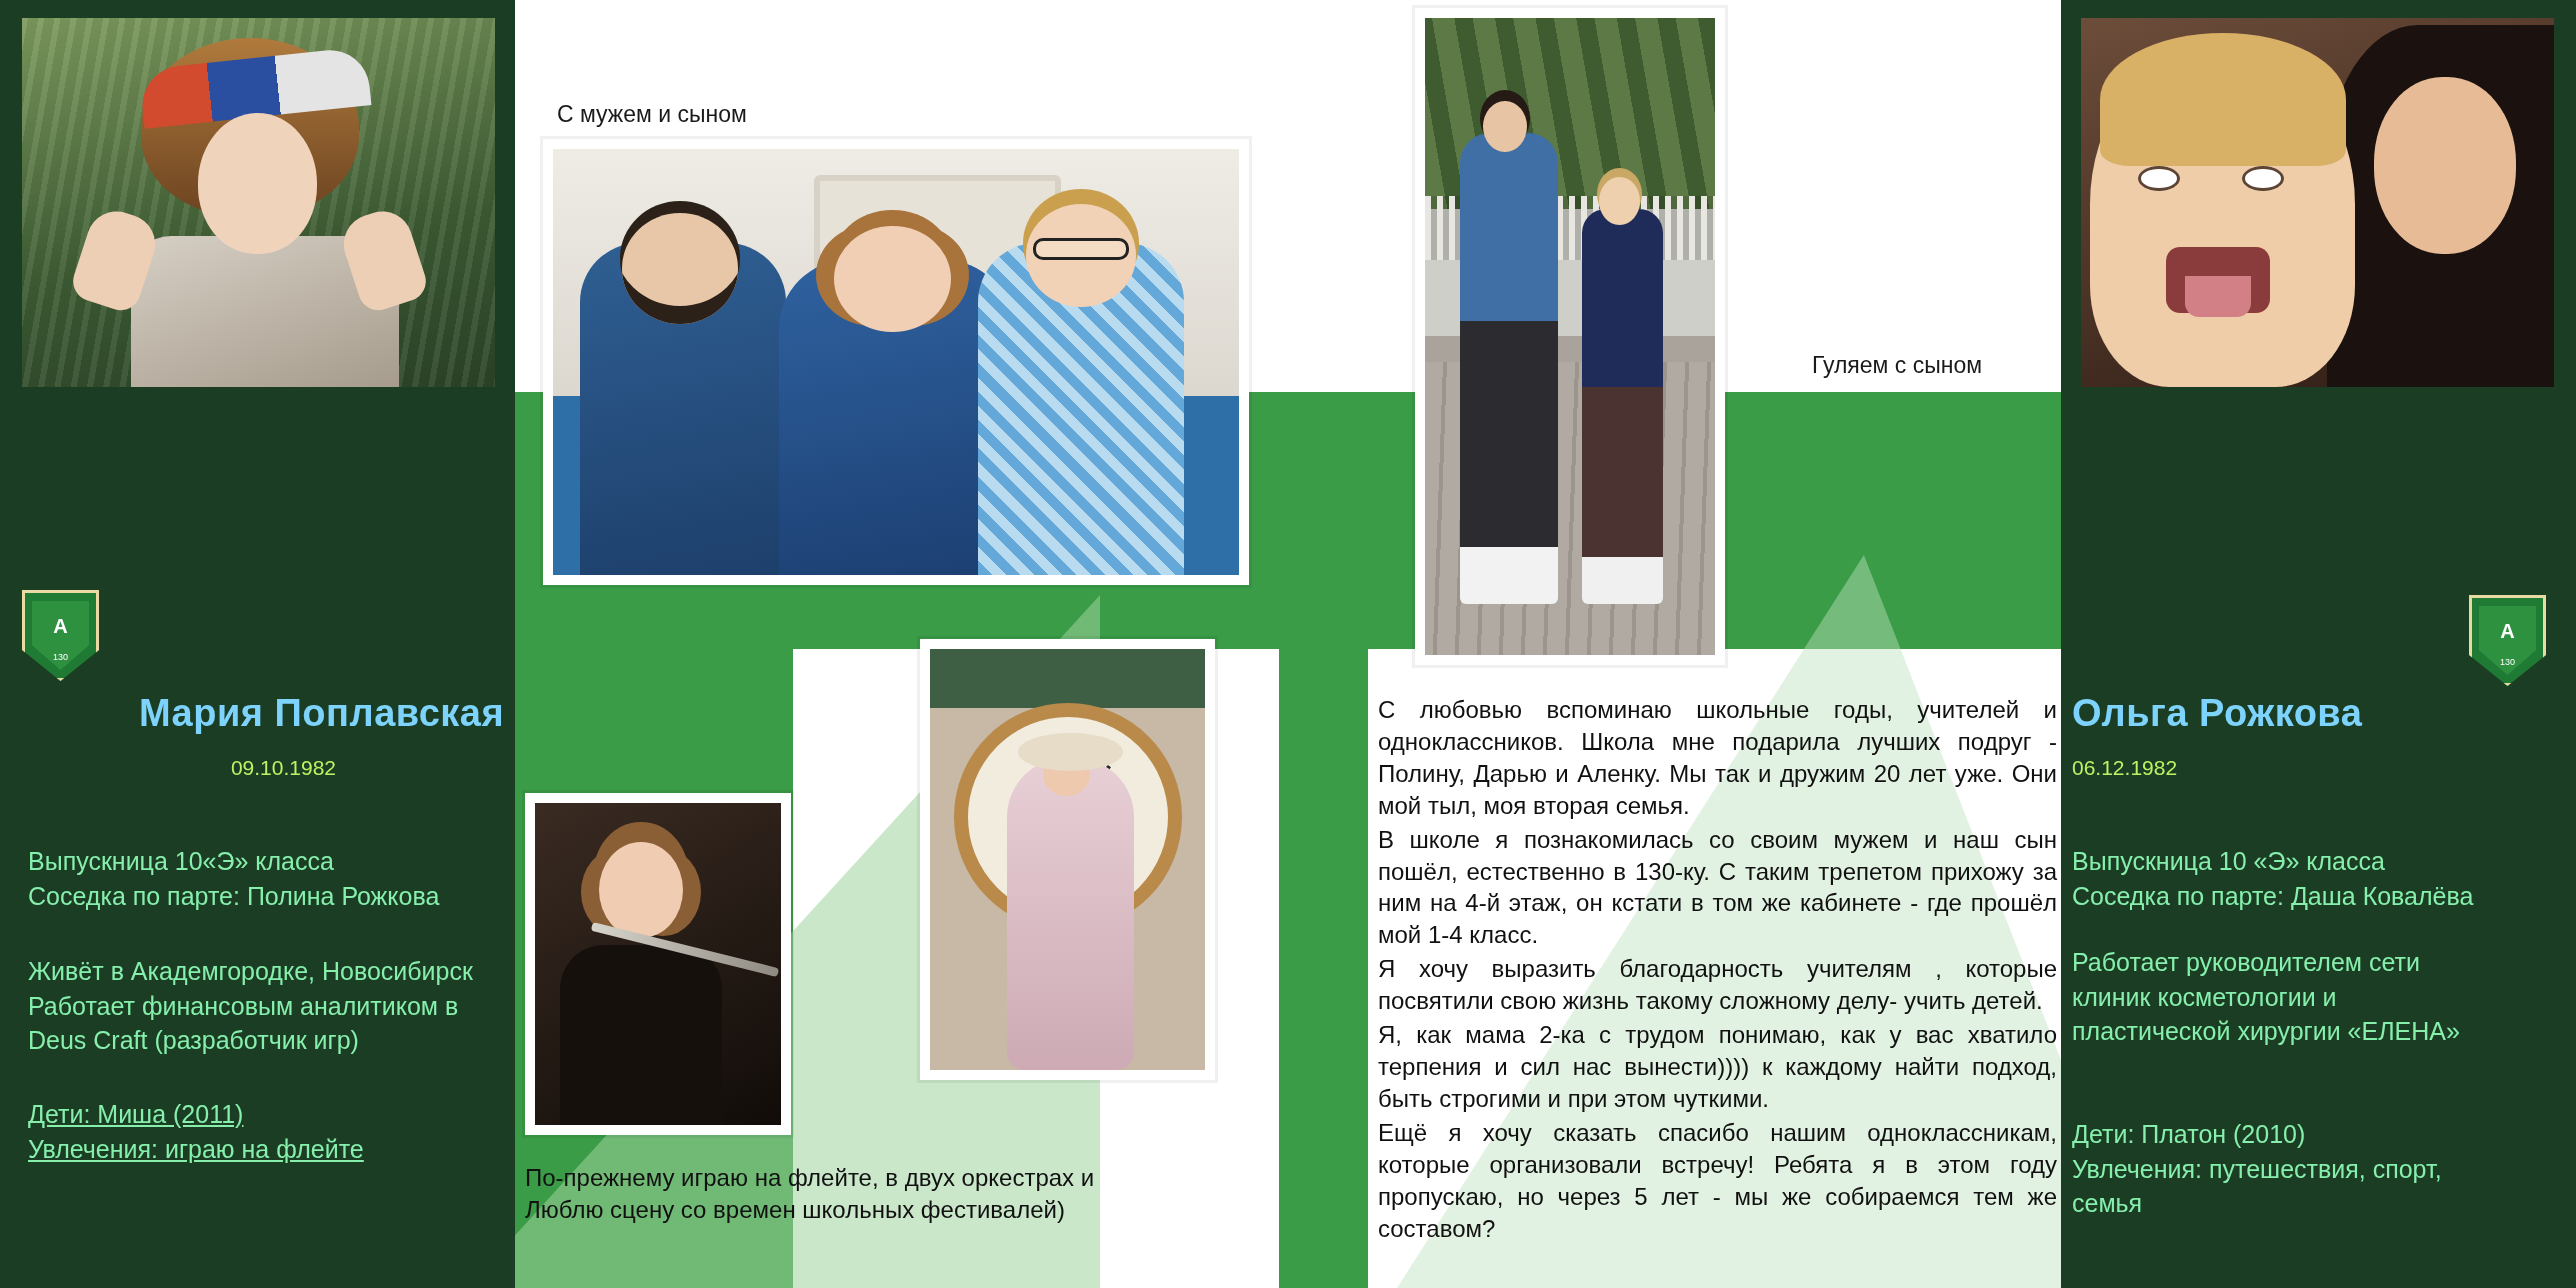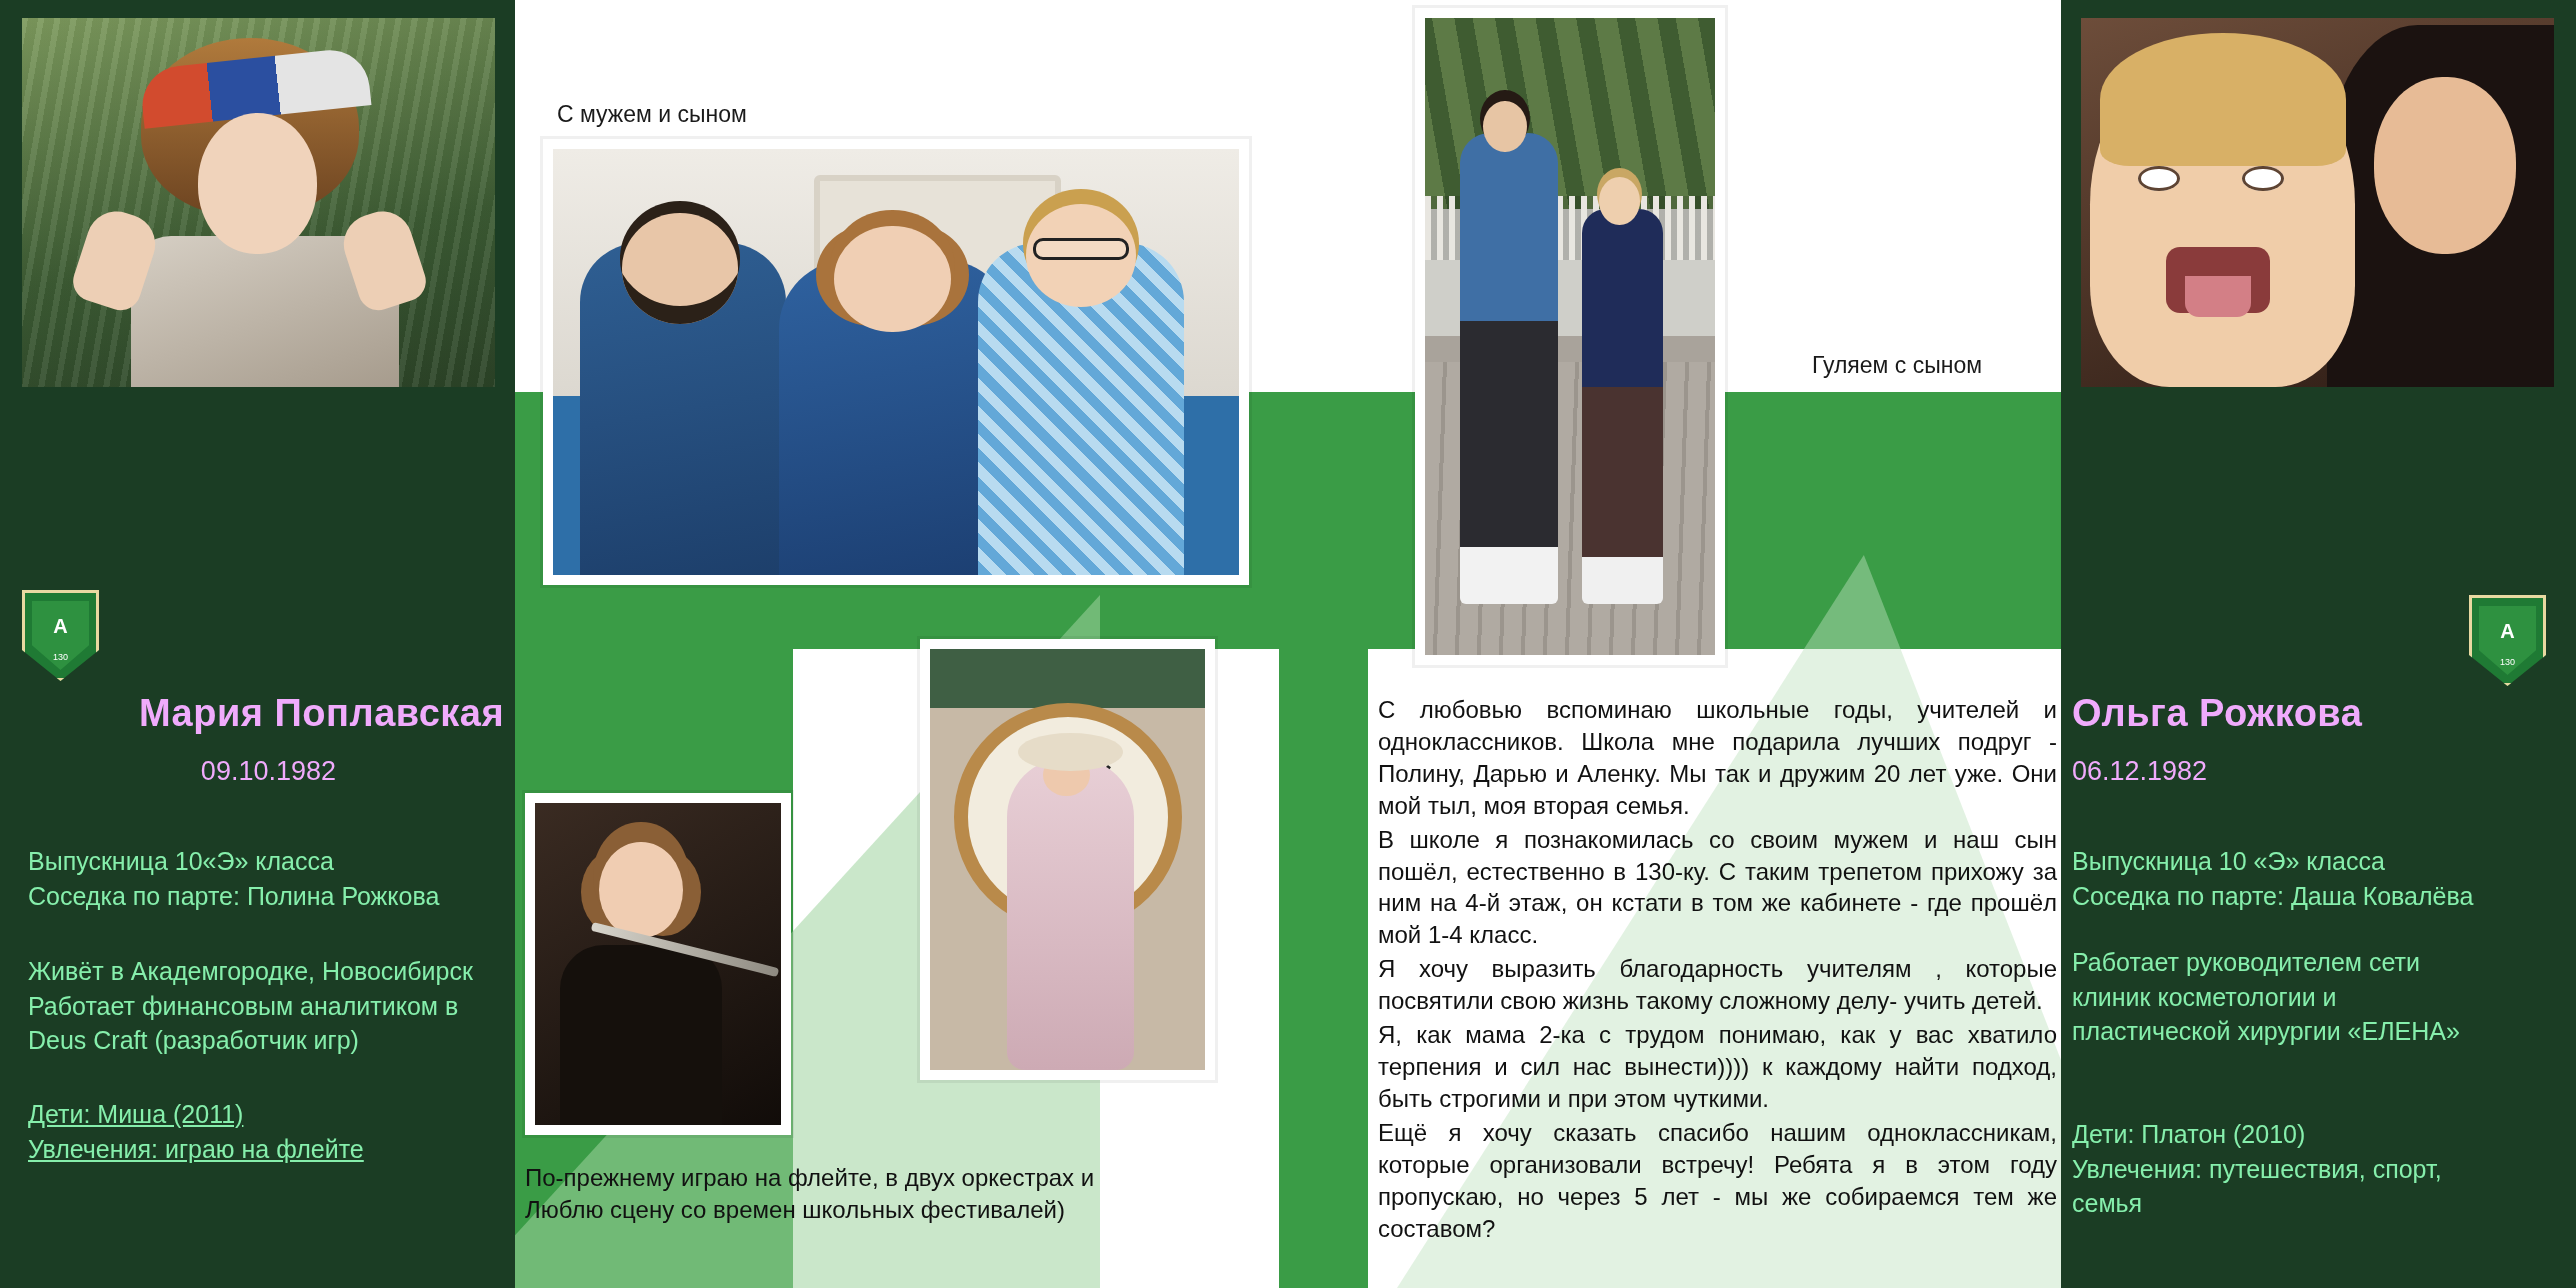--- a/index.html
+++ b/index.html
@@ -305,28 +305,28 @@
   #emblem-right { right: 30px; top: 595px; }
 
   
   .caption {
     position: absolute; color: #1a1a1a; font-size: 23px;
   }
   #caption-family { left: 557px; top: 101px; }
   #caption-walk { left: 1812px; top: 352px; }
 
   .name {
-    position: absolute; font-weight: bold; color: #f0abfc; font-size: 38px;
+    position: absolute; font-weight: bold; color: #7dd3fc; font-size: 38px;
     letter-spacing: 0.5px;
   }
   #name-maria { left: 139px; top: 692px; }
   #name-olga { left: 2072px; top: 692px; }
 
   .birth {
-    position: absolute; color: #f0abfc; font-size: 27px;
+    position: absolute; color: #bef264; font-size: 21px;
   }
   #birth-maria { right: 2240px; top: 756px; }
   #birth-olga { left: 2072px; top: 756px; }
 
   .block {
     position: absolute; color: #86efac; font-size: 25px; line-height: 1.38;
   }
   #maria-school { left: 28px; top: 844px; }
   #maria-life { left: 28px; top: 954px; }
   #maria-kids { left: 28px; top: 1097px; text-decoration: underline; }

